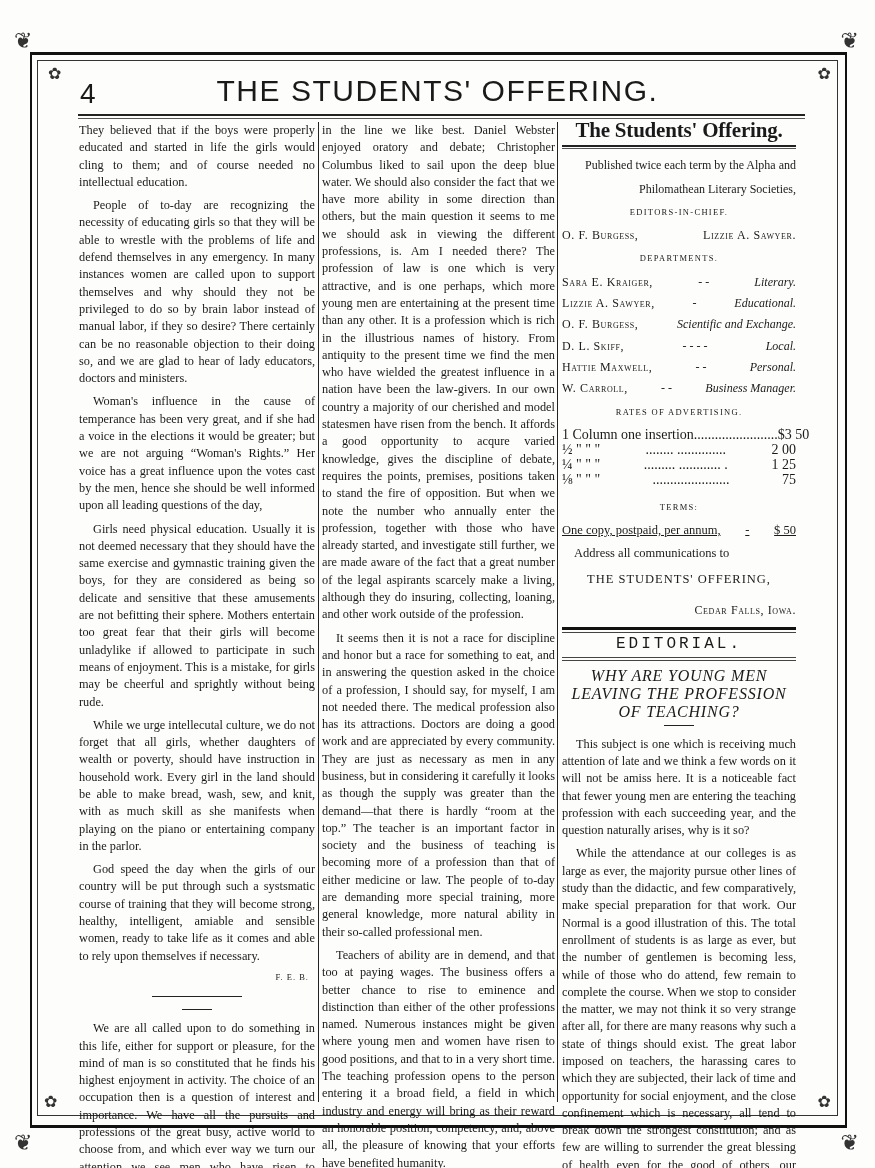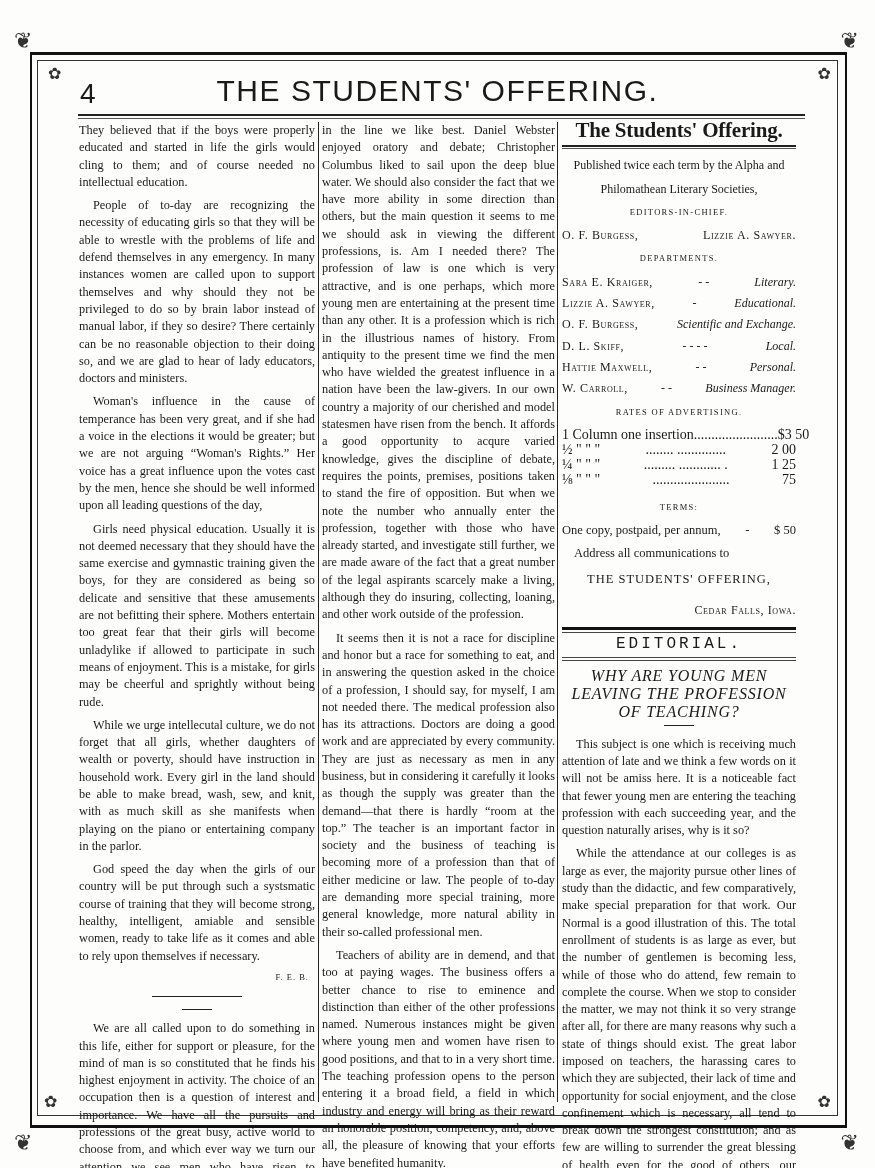--- a/index.html
+++ b/index.html
@@ -36,21 +36,21 @@
   .v1 { left:318px; height:980px; }
   .v2 { left:557px; height:980px; }
 
   .sig { text-align:right; font-size:8.5px; letter-spacing:1px; margin:-2px 6px 4px 0; }
   .short-rule { width:90px; border-top:1px solid #222; margin:10px auto 12px auto; }
   .tiny-rule { width:30px; border-top:1px solid #222; margin:4px auto 10px auto; }
   .art-title { font-style:italic; text-align:center; font-size:16px; letter-spacing:0.8px; line-height:18px; text-transform:uppercase; margin:4px 0 2px 0; }
 
   .pub-title { font-size:21px; font-weight:bold; text-align:center; margin:0 0 6px 0; white-space:nowrap; letter-spacing:-0.2px; }
   .double-rule { border-top:2px solid #222; border-bottom:1px solid #555; height:1px; margin:0 0 8px 0; }
-  .center { text-align:center; }
+  .center { text-align:right; }
   .smallcaps-h { font-size:8.5px; letter-spacing:1.3px; text-align:center; margin:6px 0 6px 0; }
   .row { display:flex; justify-content:space-between; white-space:nowrap; margin:0 0 4px 0; font-size:12px; }
   .sc { font-variant:small-caps; letter-spacing:0.6px; }
   .it { font-style:italic; }
   .rates { font-size:14px; line-height:15px; }
   .rates .r { display:flex; justify-content:space-between; white-space:nowrap; }
   .editorial-head { text-align:center; font-family:"Liberation Mono","DejaVu Sans Mono",monospace; font-size:16px; letter-spacing:3px; margin:3px 0; }
   .edit-top { border-top:3px solid #111; border-bottom:1px solid #444; height:2px; margin:8px 0 2px 0; }
   .edit-bot { border-top:1px solid #444; border-bottom:1px solid #444; height:2px; margin:2px 0 6px 0; }
 </style>
@@ -156,21 +156,21 @@
       <span>1 25</span>
     </div>
     <div class="r">
       <span>⅛   "    "    "</span>
       <span>......................</span>
       <span>75</span>
     </div>
   </div>
 
   <div class="smallcaps-h" style="margin-top:12px;">TERMS:</div>
-  <div class="row" style="font-size:12.5px;">
+  <div class="row" style="font-size:12.5px;text-decoration:underline;">
     <span>One copy, postpaid, per annum,</span>
     <span>-</span>
     <span>$ 50</span>
   </div>
   <div style="font-size:12.5px; margin:6px 0 8px 12px;">Address all communications to</div>
   <div style="font-size:12.5px; text-align:center; letter-spacing:1px;">THE STUDENTS' OFFERING,</div>
   <div class="sc" style="font-size:12px; text-align:right; margin-top:14px;">Cedar Falls, Iowa.</div>
 
   <div class="edit-top"></div>
   <div class="editorial-head">EDITORIAL.</div>

